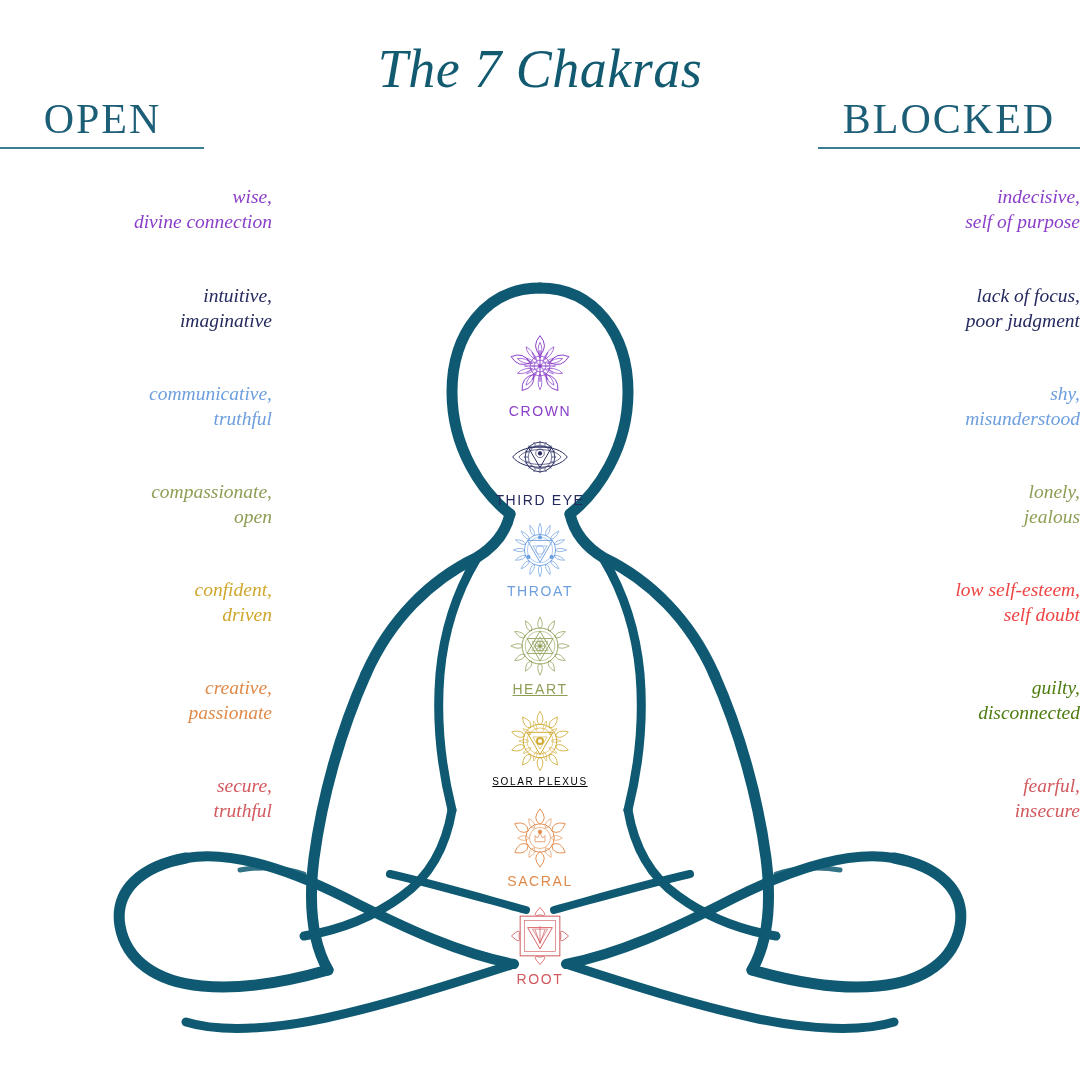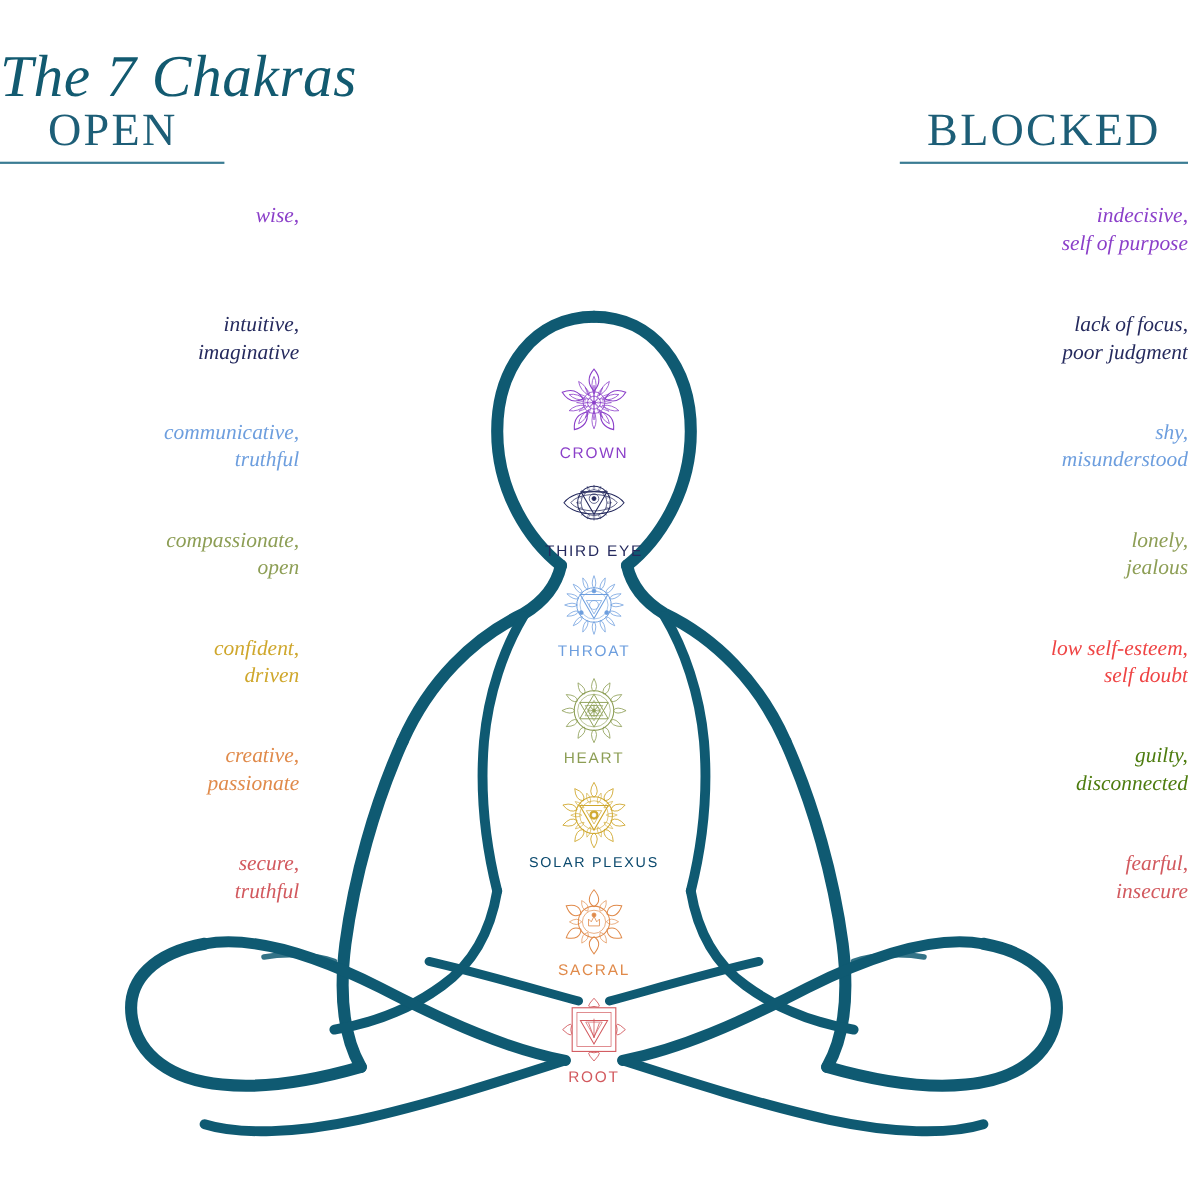--- a/index.html
+++ b/index.html
@@ -8,21 +8,21 @@
     background:#ffffff;
     font-family:"Liberation Serif", serif;
     position:relative;
     overflow:hidden;
   }
   #stage { position:absolute; inset:0; }
 
   
   .title {
     position:absolute; left:0; right:0; top:38px;
-    text-align:left;
+    text-align:center;
     font-family:"Liberation Serif", serif;
     font-style:italic;
     font-size:54px;
     letter-spacing:0.5px;
     color:#125a70;
   }
 
   
   .col-head {
     position:absolute;
@@ -183,34 +183,34 @@
             <circle cx="50" cy="50" r="29" fill="none" stroke="#8d9e55" stroke-width="1.5"></circle>
             <circle cx="50" cy="50" r="24" fill="none" stroke="#8d9e55" stroke-width="0.9"></circle>
             <polygon points="50.0,26.0 70.8,62.0 29.2,62.0" fill="none" stroke="#8d9e55" stroke-width="1.4"></polygon>
             <polygon points="50.0,74.0 29.2,38.0 70.8,38.0" fill="none" stroke="#8d9e55" stroke-width="1.4"></polygon>
             <polygon points="50.0,35.0 63.0,57.5 37.0,57.5" fill="none" stroke="#8d9e55" stroke-width="0.9"></polygon>
             <polygon points="50.0,65.0 37.0,42.5 63.0,42.5" fill="none" stroke="#8d9e55" stroke-width="0.9"></polygon>
             <circle cx="50" cy="50" r="8" fill="none" stroke="#8d9e55" stroke-width="1.2"></circle>
             <path d="M53.00,50.00 Q55.57,51.48 58.00,50.00 Q55.57,48.52 53.00,50.00 M52.12,52.12 Q52.89,54.98 55.66,55.66 Q54.98,52.89 52.12,52.12 M50.00,53.00 Q48.52,55.57 50.00,58.00 Q51.48,55.57 50.00,53.00 M47.88,52.12 Q45.02,52.89 44.34,55.66 Q47.11,54.98 47.88,52.12 M47.00,50.00 Q44.43,48.52 42.00,50.00 Q44.43,51.48 47.00,50.00 M47.88,47.88 Q47.11,45.02 44.34,44.34 Q45.02,47.11 47.88,47.88 M50.00,47.00 Q51.48,44.43 50.00,42.00 Q48.52,44.43 50.00,47.00 M52.12,47.88 Q54.98,47.11 55.66,44.34 Q52.89,45.02 52.12,47.88 " fill="none" stroke="#8d9e55" stroke-width="0.8"></path>
             <circle cx="50" cy="50" r="2.6" fill="#8d9e55" stroke="#8d9e55" stroke-width="1"></circle>
           </svg></span>
-        <span class="clabel" style="color: rgb(141, 158, 85); font-size: 14px;">HEART</span>
+        <span class="clabel" style="color: rgb(141, 158, 85); font-size: 14px; text-decoration: underline;">HEART</span>
       </div>
       <div class="chakra" style="top: 440px;">
         <span class="glyph"><svg width="62" height="62" viewBox="0 0 100 100">
             <path d="M50.00,24.00 Q59.55,16.79 50.00,2.00 Q40.45,16.79 50.00,24.00 M65.28,28.97 Q77.25,28.74 78.21,11.17 Q61.80,17.52 65.28,28.97 M74.73,41.97 Q84.54,48.82 95.65,35.17 Q78.64,30.65 74.73,41.97 M74.73,58.03 Q78.64,69.35 95.65,64.83 Q84.54,51.18 74.73,58.03 M65.28,71.03 Q61.80,82.48 78.21,88.83 Q77.25,71.26 65.28,71.03 M50.00,76.00 Q40.45,83.21 50.00,98.00 Q59.55,83.21 50.00,76.00 M34.72,71.03 Q22.75,71.26 21.79,88.83 Q38.20,82.48 34.72,71.03 M25.27,58.03 Q15.46,51.18 4.35,64.83 Q21.36,69.35 25.27,58.03 M25.27,41.97 Q21.36,30.65 4.35,35.17 Q15.46,48.82 25.27,41.97 M34.72,28.97 Q38.20,17.52 21.79,11.17 Q22.75,28.74 34.72,28.97 " fill="none" stroke="#cfa72c" stroke-width="1.3"></path>
             <path d="M55.49,32.86 Q61.95,28.64 60.37,17.62 Q52.69,25.67 55.49,32.86 M64.52,39.36 Q72.23,39.74 77.42,29.90 Q66.48,31.89 64.52,39.36 M68.00,49.93 Q74.01,54.76 84.00,49.86 Q73.97,45.04 68.00,49.93 M64.61,60.52 Q66.63,67.97 77.59,69.87 Q72.31,60.07 64.61,60.52 M55.63,67.10 Q52.89,74.31 60.64,82.29 Q62.13,71.26 55.63,67.10 M44.51,67.14 Q38.05,71.36 39.63,82.38 Q47.31,74.33 44.51,67.14 M35.48,60.64 Q27.77,60.26 22.58,70.10 Q33.52,68.11 35.48,60.64 M32.00,50.07 Q25.99,45.24 16.00,50.14 Q26.03,54.96 32.00,50.07 M35.39,39.48 Q33.37,32.03 22.41,30.13 Q27.69,39.93 35.39,39.48 M44.37,32.90 Q47.11,25.69 39.36,17.71 Q37.87,28.74 44.37,32.90 " fill="none" stroke="#cfa72c" stroke-width="0.9"></path>
             <circle cx="50" cy="50" r="27" fill="none" stroke="#cfa72c" stroke-width="1.5"></circle>
             <circle cx="50" cy="50" r="21" fill="none" stroke="#cfa72c" stroke-width="0.9"></circle>
             <polygon points="50.0,72.0 29.2,36.0 70.8,36.0" fill="none" stroke="#cfa72c" stroke-width="1.6"></polygon>
             <polygon points="50.0,63.0 38.7,43.5 61.3,43.5" fill="none" stroke="#cfa72c" stroke-width="1"></polygon>
             <circle cx="50" cy="50" r="6" fill="#cfa72c" stroke="#cfa72c" stroke-width="1.2"></circle>
             <circle cx="50" cy="50" r="3" fill="#ffffff" stroke="#ffffff" stroke-width="0.8"></circle>
           </svg></span>
-        <span class="clabel" style="color: #0c4a6e; font-size: 13px;">SOLAR PLEXUS</span>
+        <span class="clabel" style="color: #000000; font-size: 10px; text-decoration: underline;">SOLAR PLEXUS</span>
       </div>
       <div class="chakra" style="top: 537px;">
         <span class="glyph"><svg width="62" height="62" viewBox="0 0 100 100">
             <path d="M50.00,28.00 Q63.80,19.10 50.00,3.00 Q36.20,19.10 50.00,28.00 M69.05,39.00 Q83.66,46.50 90.70,26.50 Q69.86,22.60 69.05,39.00 M69.05,61.00 Q69.86,77.40 90.70,73.50 Q83.66,53.50 69.05,61.00 M50.00,72.00 Q36.20,80.90 50.00,97.00 Q63.80,80.90 50.00,72.00 M30.95,61.00 Q16.34,53.50 9.30,73.50 Q30.14,77.40 30.95,61.00 M30.95,39.00 Q30.14,22.60 9.30,26.50 Q16.34,46.50 30.95,39.00 " fill="none" stroke="#e08a4a" stroke-width="1.5"></path>
             <path d="M58.94,34.38 Q68.95,32.32 67.89,18.76 Q55.66,24.70 58.94,34.38 M68.00,49.94 Q74.79,57.57 86.00,49.87 Q74.73,42.25 68.00,49.94 M59.06,65.56 Q55.84,75.25 68.11,81.11 Q69.08,67.55 59.06,65.56 M41.06,65.62 Q31.05,67.68 32.11,81.24 Q44.34,75.30 41.06,65.62 M32.00,50.06 Q25.21,42.43 14.00,50.13 Q25.27,57.75 32.00,50.06 M40.94,34.44 Q44.16,24.75 31.89,18.89 Q30.92,32.45 40.94,34.44 " fill="none" stroke="#e08a4a" stroke-width="1"></path>
             <circle cx="50" cy="50" r="23" fill="none" stroke="#e08a4a" stroke-width="1.5"></circle>
             <circle cx="50" cy="50" r="17" fill="none" stroke="#e08a4a" stroke-width="1"></circle>
             <path d="M42,56 L42,46 L46,50 L50,42 L54,50 L58,46 L58,56 Z" fill="none" stroke="#e08a4a" stroke-width="1.2"></path>
             <circle cx="50" cy="40" r="3" fill="#e08a4a" stroke="#e08a4a" stroke-width="1"></circle>
           </svg></span>
@@ -223,21 +223,21 @@
             <path d="M50.00,16.00 Q65.88,20.93 50.00,4.00 Q34.12,20.93 50.00,16.00 M84.00,50.00 Q79.07,65.88 96.00,50.00 Q79.07,34.12 84.00,50.00 M50.00,84.00 Q34.12,79.07 50.00,96.00 Q65.88,79.07 50.00,84.00 M16.00,50.00 Q20.93,34.12 4.00,50.00 Q20.93,65.88 16.00,50.00 " fill="none" stroke="#d2595e" stroke-width="1.3"></path>
             <polygon points="50.0,71.0 30.1,36.5 69.9,36.5" fill="none" stroke="#d2595e" stroke-width="1.5"></polygon>
             <polygon points="50.0,60.0 37.9,39.0 62.1,39.0" fill="none" stroke="#d2595e" stroke-width="1"></polygon>
             <path d="M50,34 L50,62 M42,40 L50,62 L58,40" fill="none" stroke="#d2595e" stroke-width="1.2"></path>
           </svg></span>
         <span class="clabel" style="color: rgb(210, 89, 94); font-size: 14px;">ROOT</span>
       </div>
     </div>
 
   <div class="side-col left">
-      <div class="trait" style="top: 6px; color: rgb(139, 63, 201);"><span class="l1">wise,</span></div>
+      <div class="trait" style="top: 6px; color: rgb(139, 63, 201);"><span class="l1">wise,</span><span class="l2">divine connection</span></div>
       <div class="trait" style="top: 105px; color: rgb(37, 42, 94);"><span class="l1">intuitive,</span><span class="l2">imaginative</span></div>
       <div class="trait" style="top: 203px; color: rgb(109, 158, 222);"><span class="l1">communicative,</span><span class="l2">truthful</span></div>
       <div class="trait" style="top: 301px; color: rgb(141, 158, 85);"><span class="l1">compassionate,</span><span class="l2">open</span></div>
       <div class="trait" style="top: 399px; color: rgb(207, 167, 44);"><span class="l1">confident,</span><span class="l2">driven</span></div>
       <div class="trait" style="top: 497px; color: rgb(224, 138, 74); font-style: italic;"><span class="l1">creative,</span><span class="l2">passionate</span></div>
       <div class="trait" style="top: 595px; color: rgb(210, 89, 94);"><span class="l1">secure,</span><span class="l2">truthful</span></div>
     </div>
   <div class="side-col right">
       <div class="trait" style="top: 6px; color: rgb(139, 63, 201);"><span class="l1">indecisive,</span><span class="l2">self of purpose</span></div>
       <div class="trait" style="top: 105px; color: rgb(37, 42, 94);"><span class="l1">lack of focus,</span><span class="l2">poor judgment</span></div>

